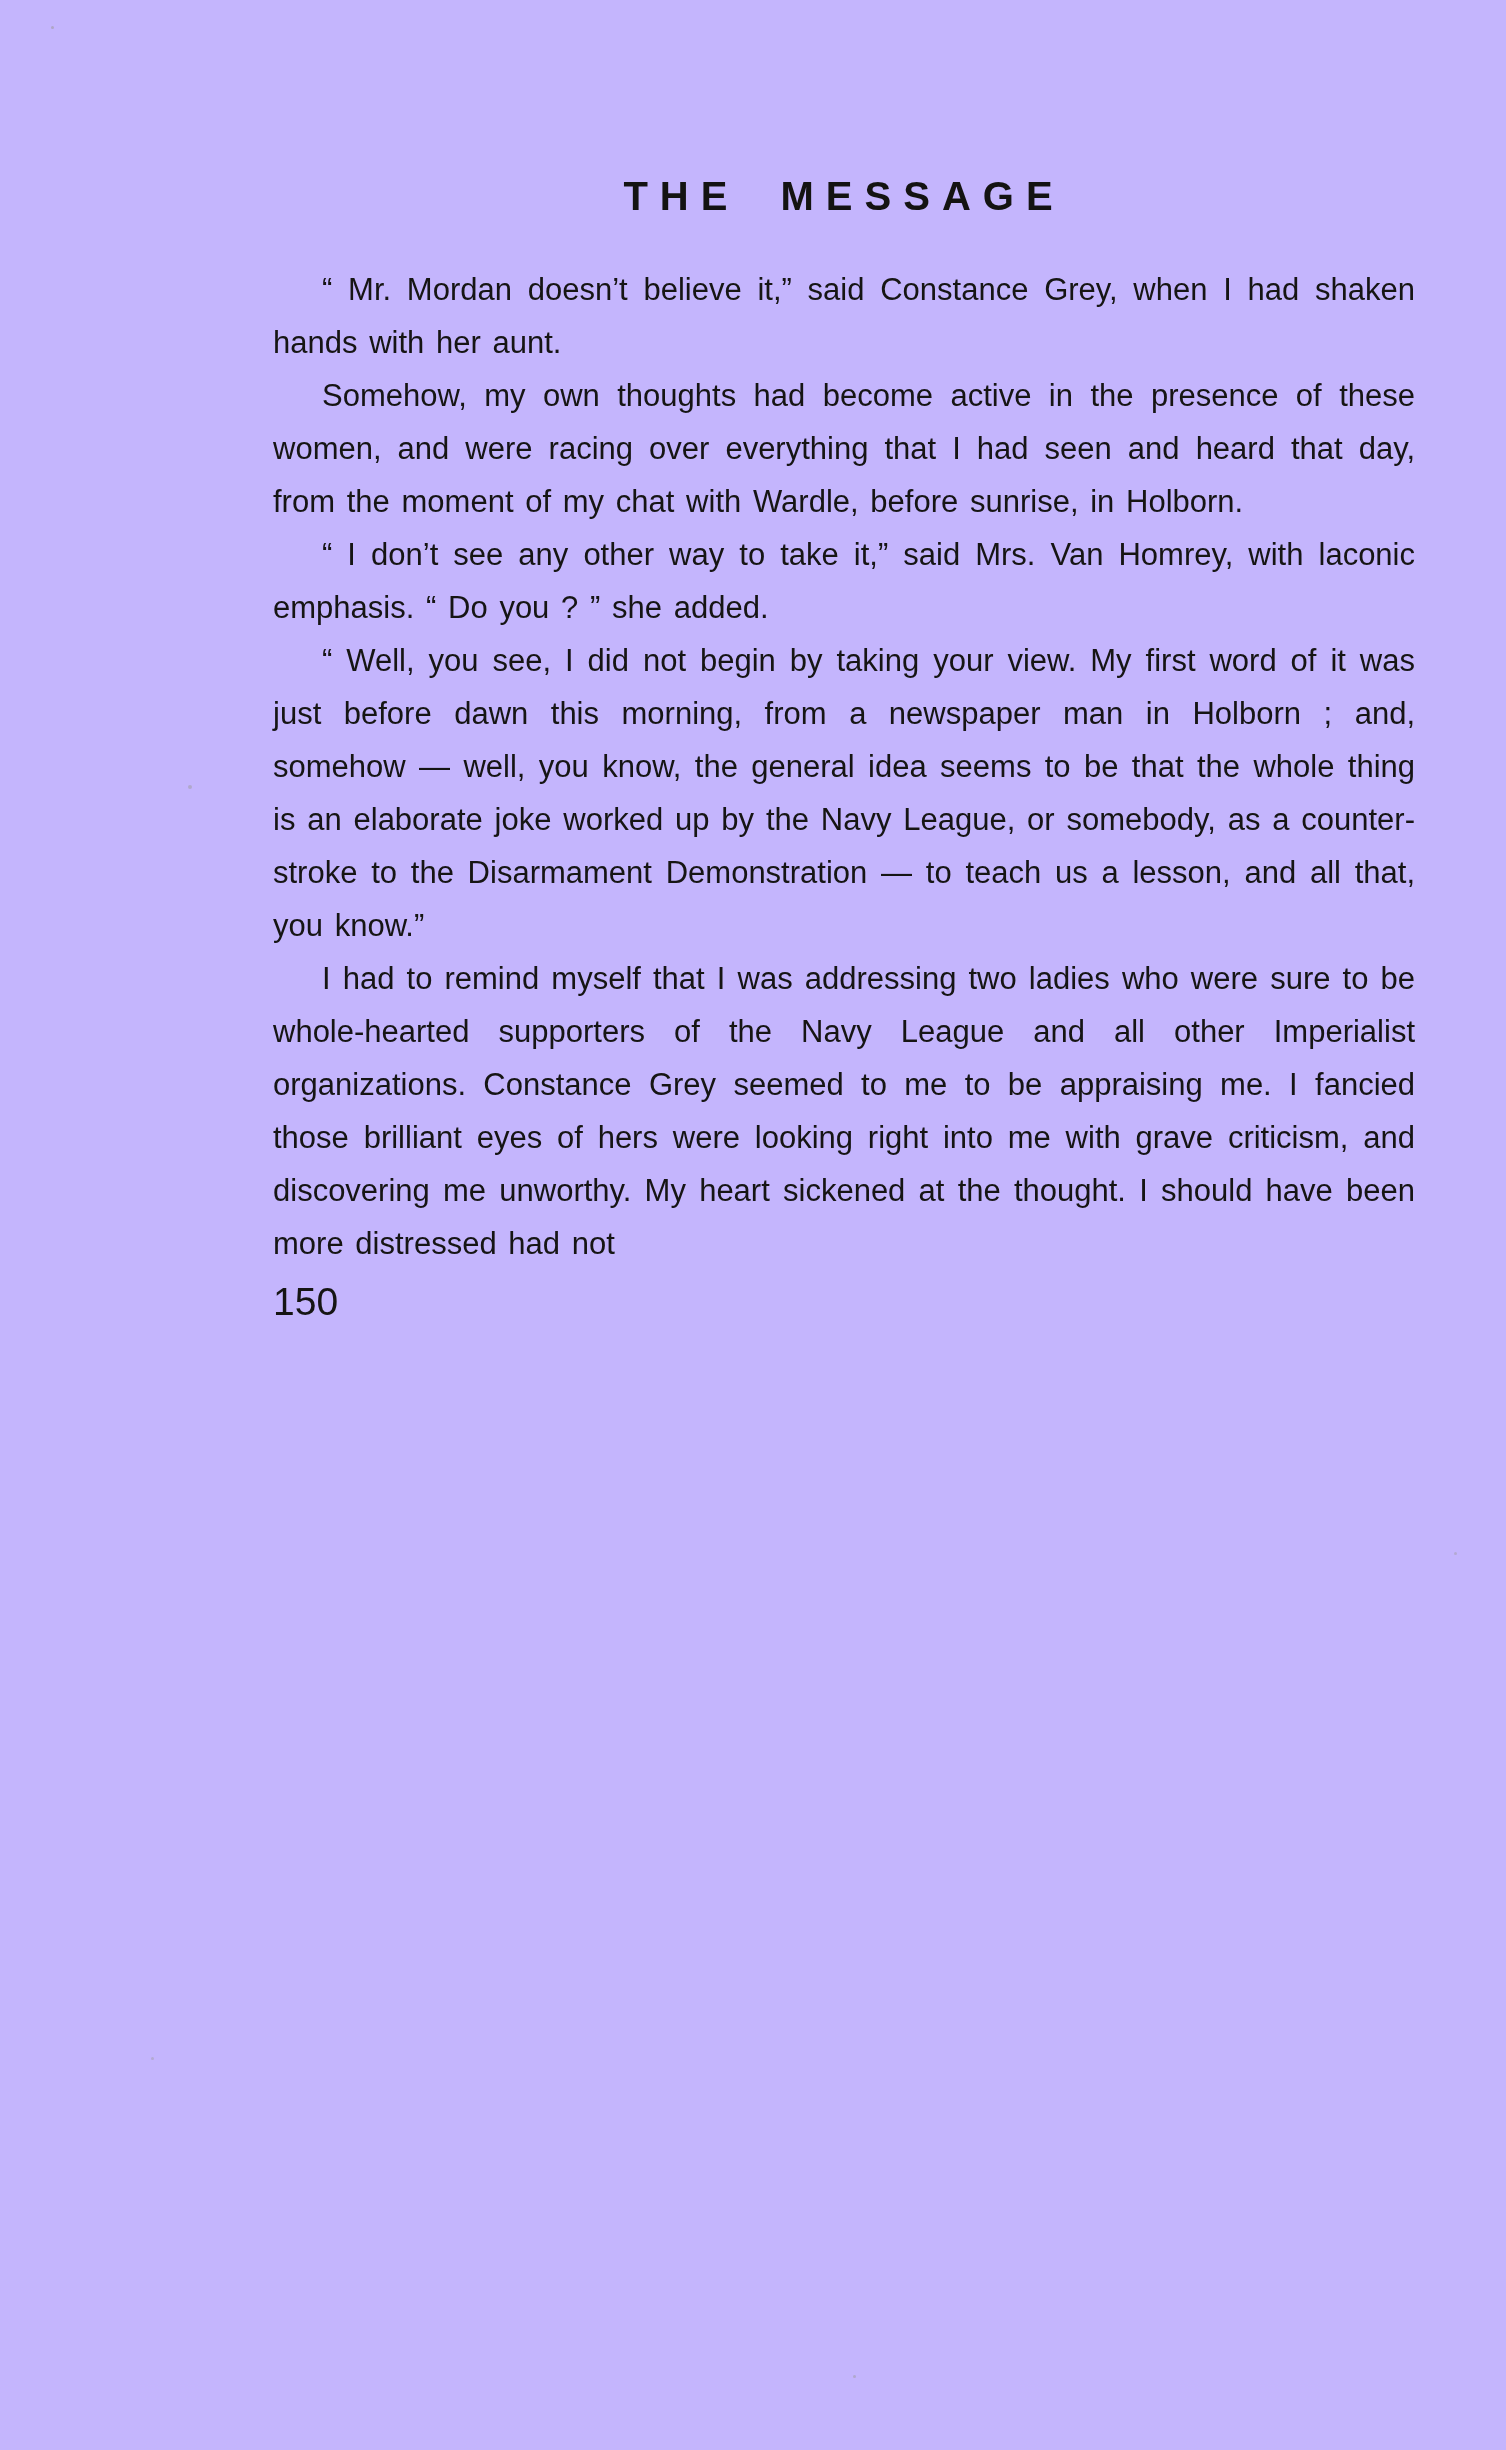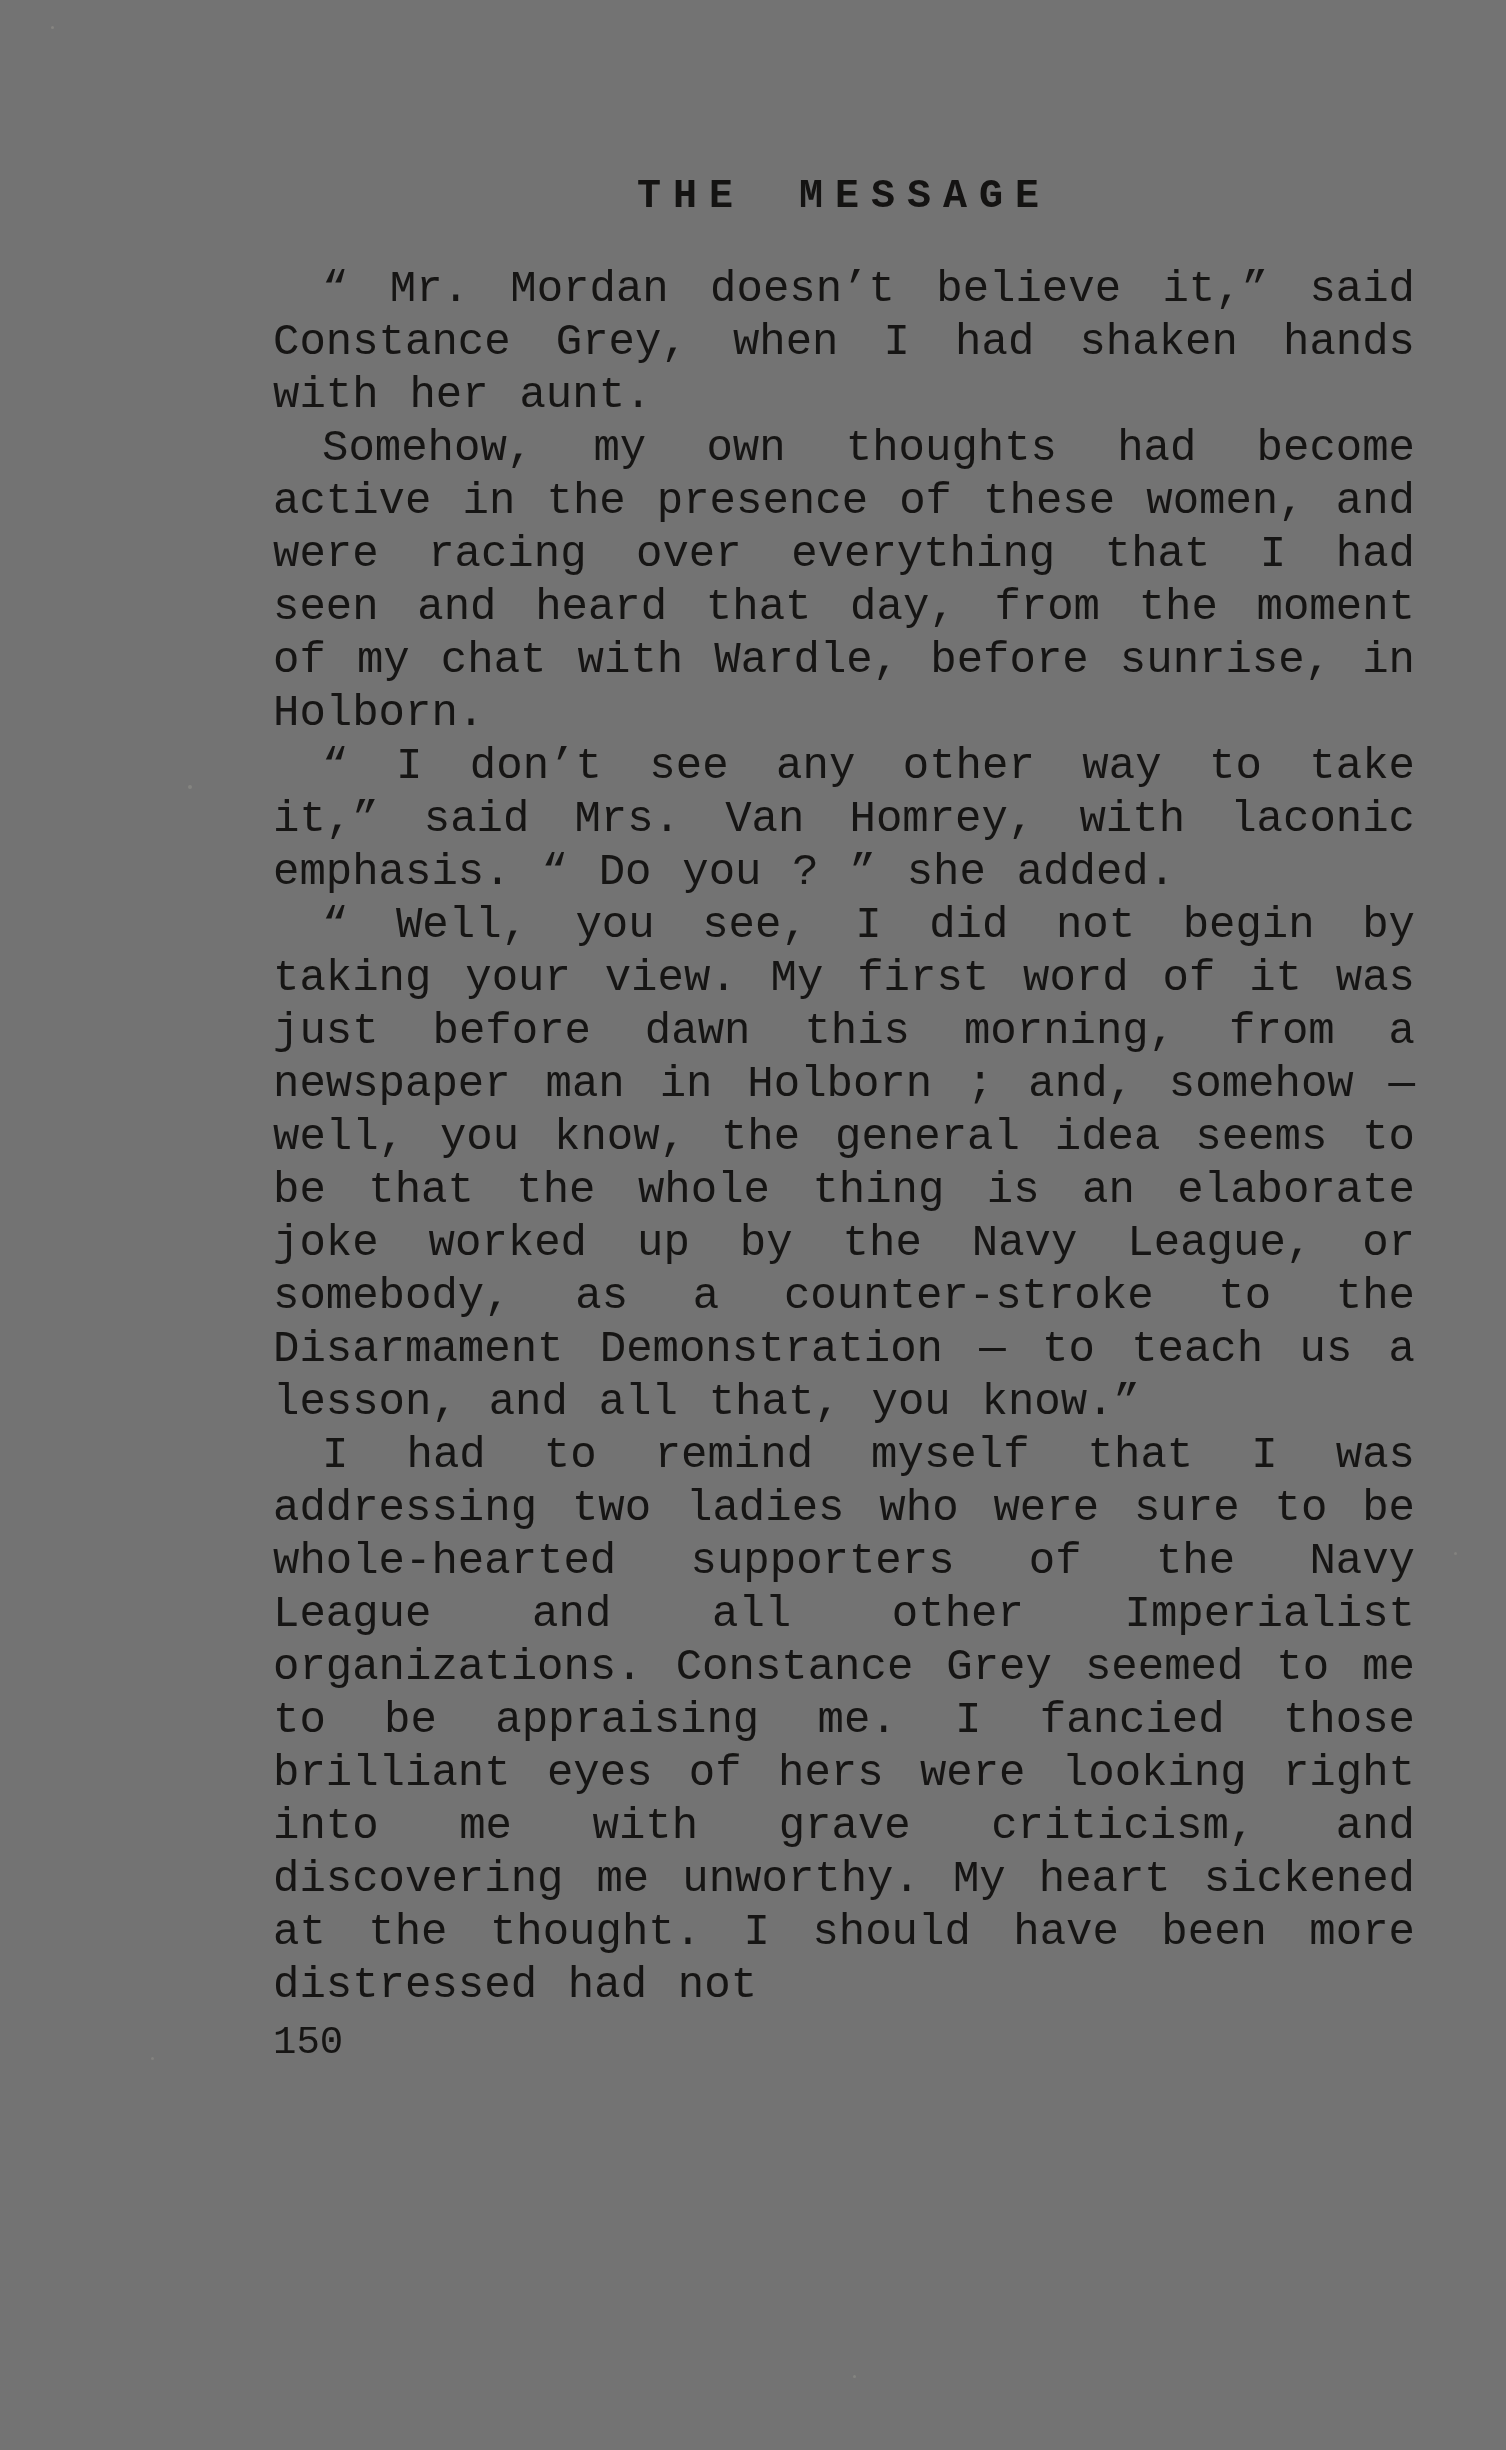--- a/index.html
+++ b/index.html
@@ -5,43 +5,43 @@
   html, body {
     margin: 0;
     padding: 0;
     background: #d8d8d4;
   }
   .page {
     position: relative;
     width: 1507px;
     height: 2450px;
     margin: 0 auto;
-    background: #737373;
-    font-family: Liberation Mono, monospace;
+    background: #c4b5fd;
+    font-family: Liberation Sans, sans-serif;
     color: #161514;
     overflow: hidden;
   }
   .text-block {
     position: absolute;
     left: 273px;
     top: 174px;
     width: 1142px;
   }
   .running-head {
     margin: 0 0 44px 0;
     text-align: center;
     font-size: 40px;
     font-weight: 700;
     letter-spacing: 0.30em;
     word-spacing: 0.45em;
     color: #141312;
   }
   .text-block p {
     margin: 0;
-    font-size: 44px;
+    font-size: 31px;
     line-height: 53px;
     text-align: justify;
     text-indent: 49px;
     word-spacing: 0.10em;
     color: #161514;
   }
   .page-number {
     margin-top: 5.1px;
     text-align: left;
     font-size: 39px;

